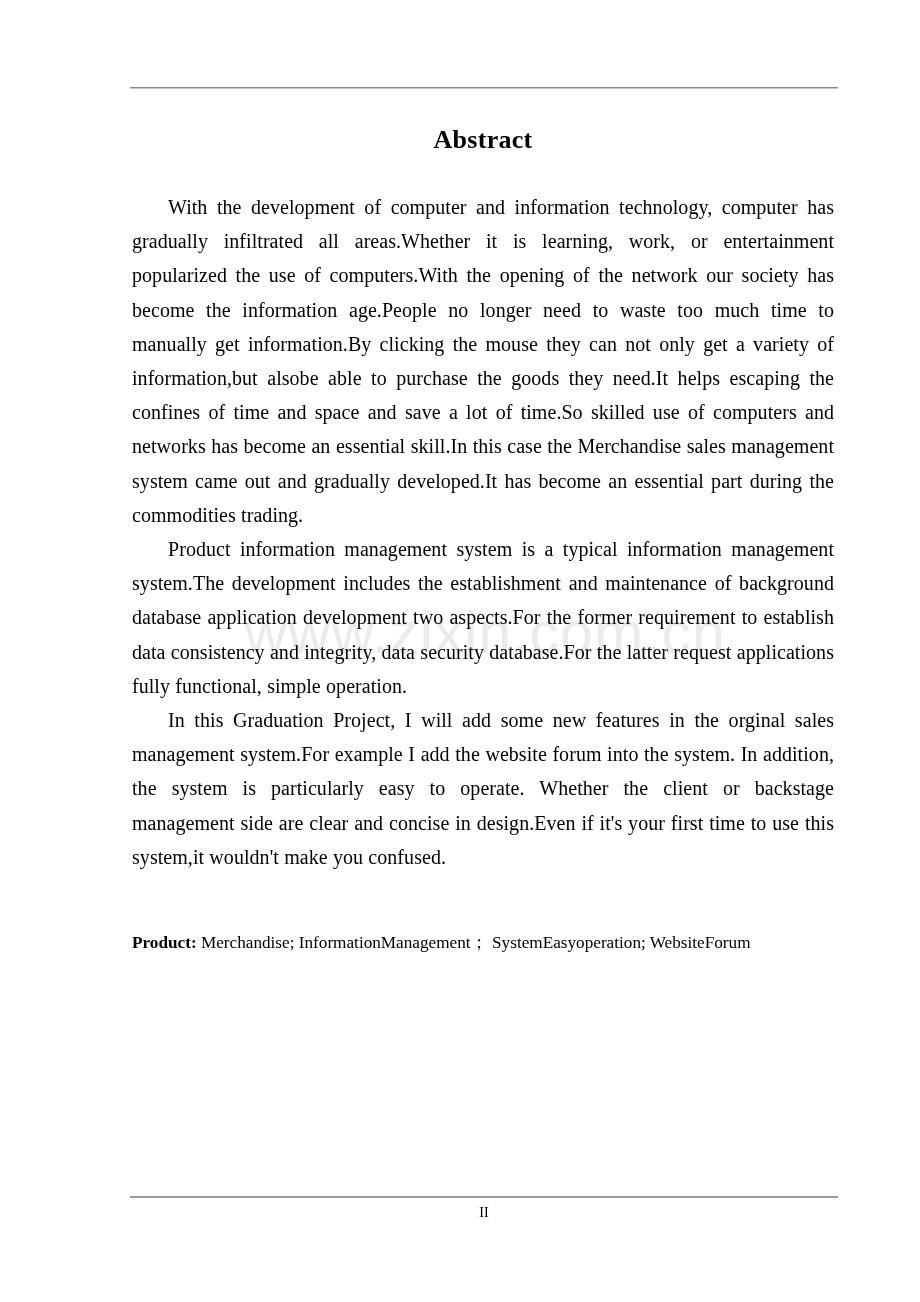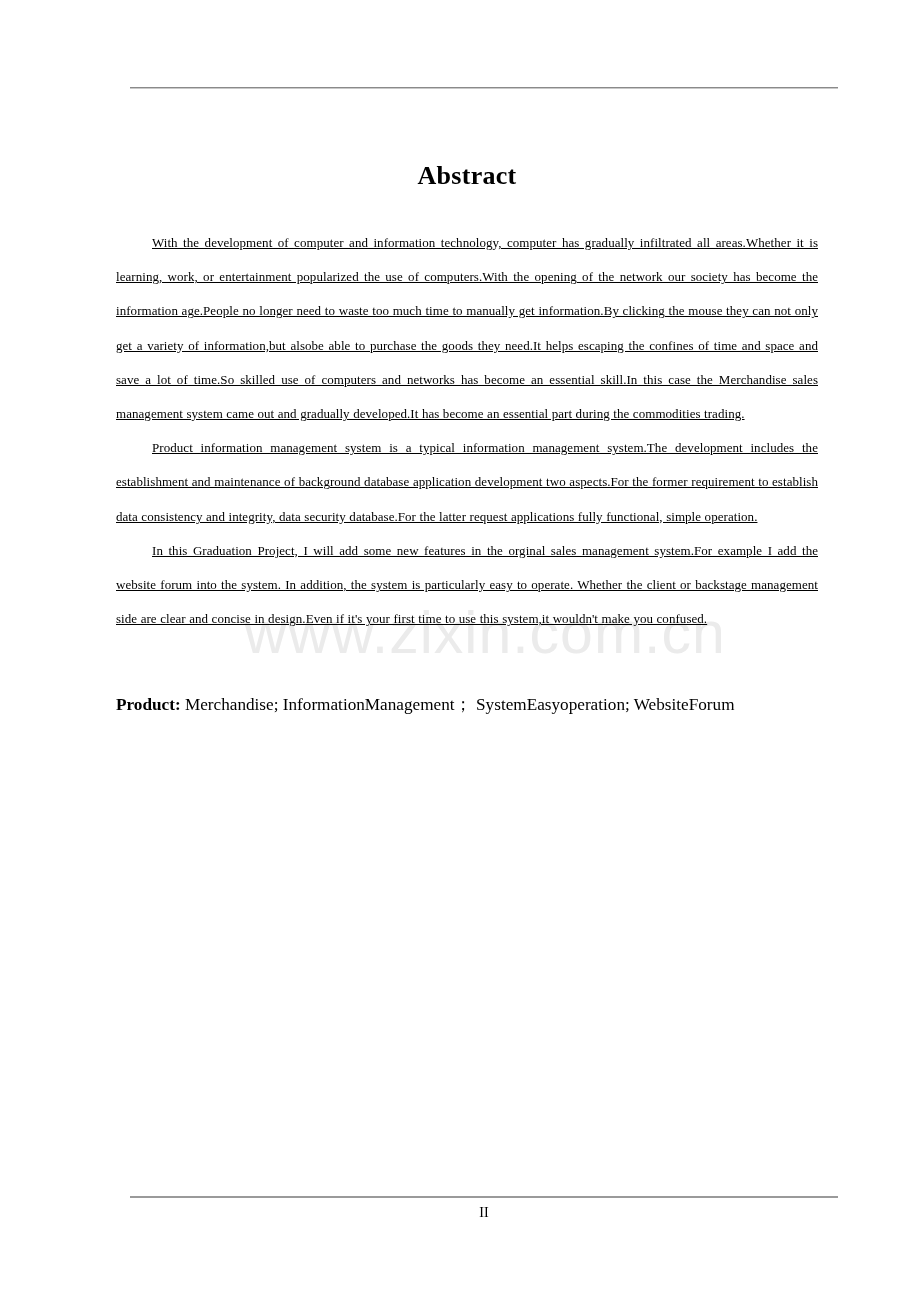--- a/index.html
+++ b/index.html
@@ -63,46 +63,44 @@
     color: #ebebeb;
     white-space: nowrap;
     z-index: 0;
     pointer-events: none;
     user-select: none;
   }
 
   
   .content {
     position: absolute;
-    left: 116px;
+    left: 132px;
     top: 120px;
     width: 702px;
     z-index: 2;
-    margin-top: 36px;
   }
 
   .doc-title {
     font-size: 26px;
     font-weight: bold;
     text-align: center;
     line-height: 40px;
     margin: 0 0 30px 0;
     letter-spacing: 0.3px;
   }
 
   p.para {
     margin: 0;
-    font-size: 13px;
+    font-size: 20px;
     line-height: 34.2px;
     text-align: justify;
     text-justify: inter-word;
     text-indent: 36px;
     letter-spacing: 0.05px;
     word-spacing: 0.2px;
-    text-decoration: underline;
   }
 
   .keywords {
     margin: 0;
     padding-top: 52px;
     font-size: 17.2px;
     line-height: 34.2px;
     text-align: left;
     text-indent: 0;
   }

